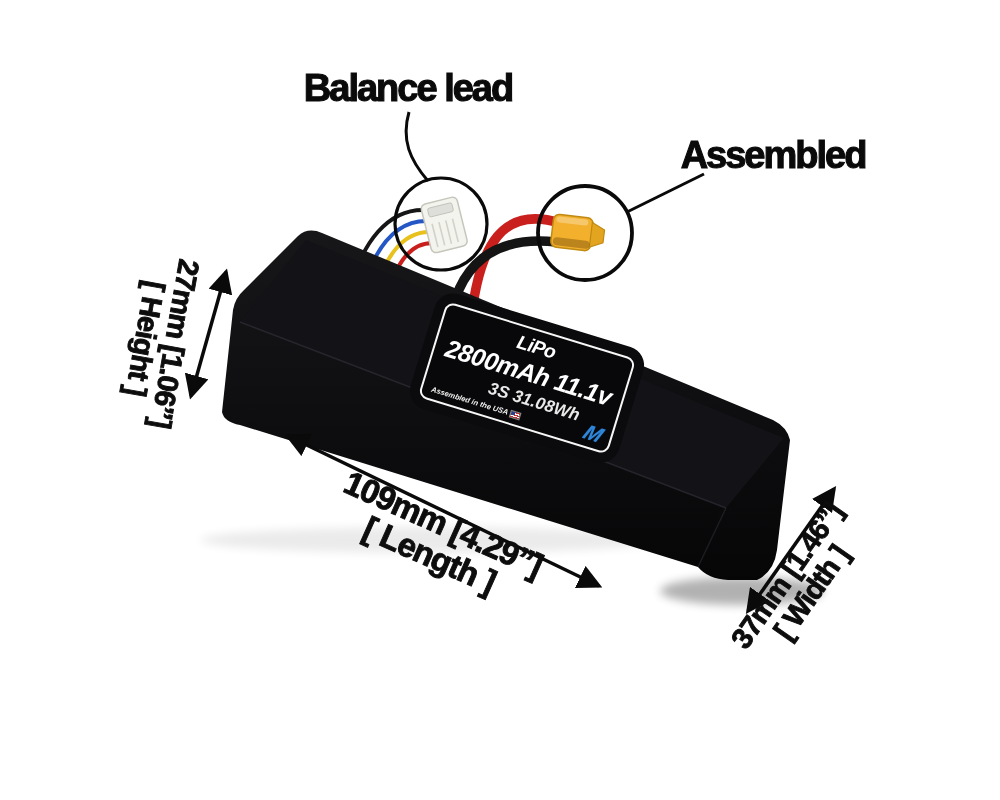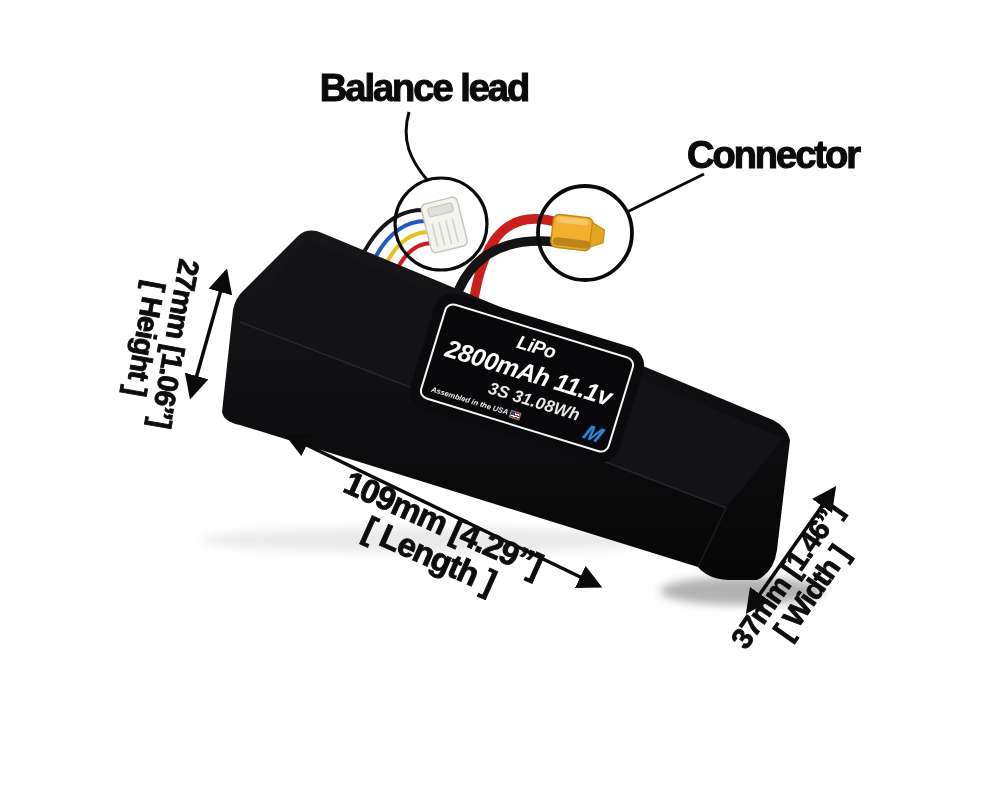--- a/index.html
+++ b/index.html
@@ -8,21 +8,21 @@
     font-family:"Liberation Sans",sans-serif;
   }
   .heavy{
     font-weight:bold;color:#0a0a0a;letter-spacing:-2px;
     -webkit-text-stroke:1.1px #0a0a0a;
   }
   .big-label{
     position:absolute;font-size:38px;white-space:nowrap;
     transform:translate(-50%,-50%);
   }
-  .balance-pos{left:424px;top:88px;}
+  .balance-pos{left:408px;top:88px;}
   .connector-pos{left:773px;top:155px;}
   .dim{
     position:absolute;text-align:center;line-height:1.04;white-space:nowrap;
     font-weight:bold;color:#0d0d0d;letter-spacing:-1px;
     -webkit-text-stroke:0.9px #0d0d0d;
   }
   .dim-height{left:160px;top:341px;font-size:29px;transform:translate(-50%,-50%) rotate(100deg);}
   .dim-length{left:436px;top:540px;font-size:33px;transform:translate(-50%,-50%) rotate(24deg);}
   .dim-width{left:799px;top:584px;font-size:29px;transform:translate(-50%,-50%) rotate(-55deg);}
   .plate{
@@ -114,21 +114,21 @@
 
     <path d="M409 112 C401 140 410 160 428 181" fill="none" stroke="#0a0a0a" stroke-width="3"></path>
     <line x1="704" y1="174" x2="627" y2="212" stroke="#0a0a0a" stroke-width="3"></line>
 
     <line x1="226" y1="272" x2="191" y2="396" stroke="#0a0a0a" stroke-width="3.5" marker-start="url(#ah)" marker-end="url(#ah)"></line>
     <line x1="288" y1="436" x2="599" y2="586" stroke="#0a0a0a" stroke-width="3.5" marker-start="url(#ah)" marker-end="url(#ah)"></line>
     <line x1="748" y1="611" x2="834" y2="489" stroke="#0a0a0a" stroke-width="3.5" marker-start="url(#ah)" marker-end="url(#ah)"></line>
   </svg>
 
   <div class="big-label heavy balance-pos">Balance lead</div>
-  <div class="big-label heavy connector-pos">Connector</div>
+  <div class="big-label heavy connector-pos">Assembled</div>
 
   <div class="dim dim-height">
     <div>27mm [1.06”]</div>
     <div>[ Height ]</div>
   </div>
   <div class="dim dim-length">
     <div>109mm [4.29”]</div>
     <div>[ Length ]</div>
   </div>
   <div class="dim dim-width">

